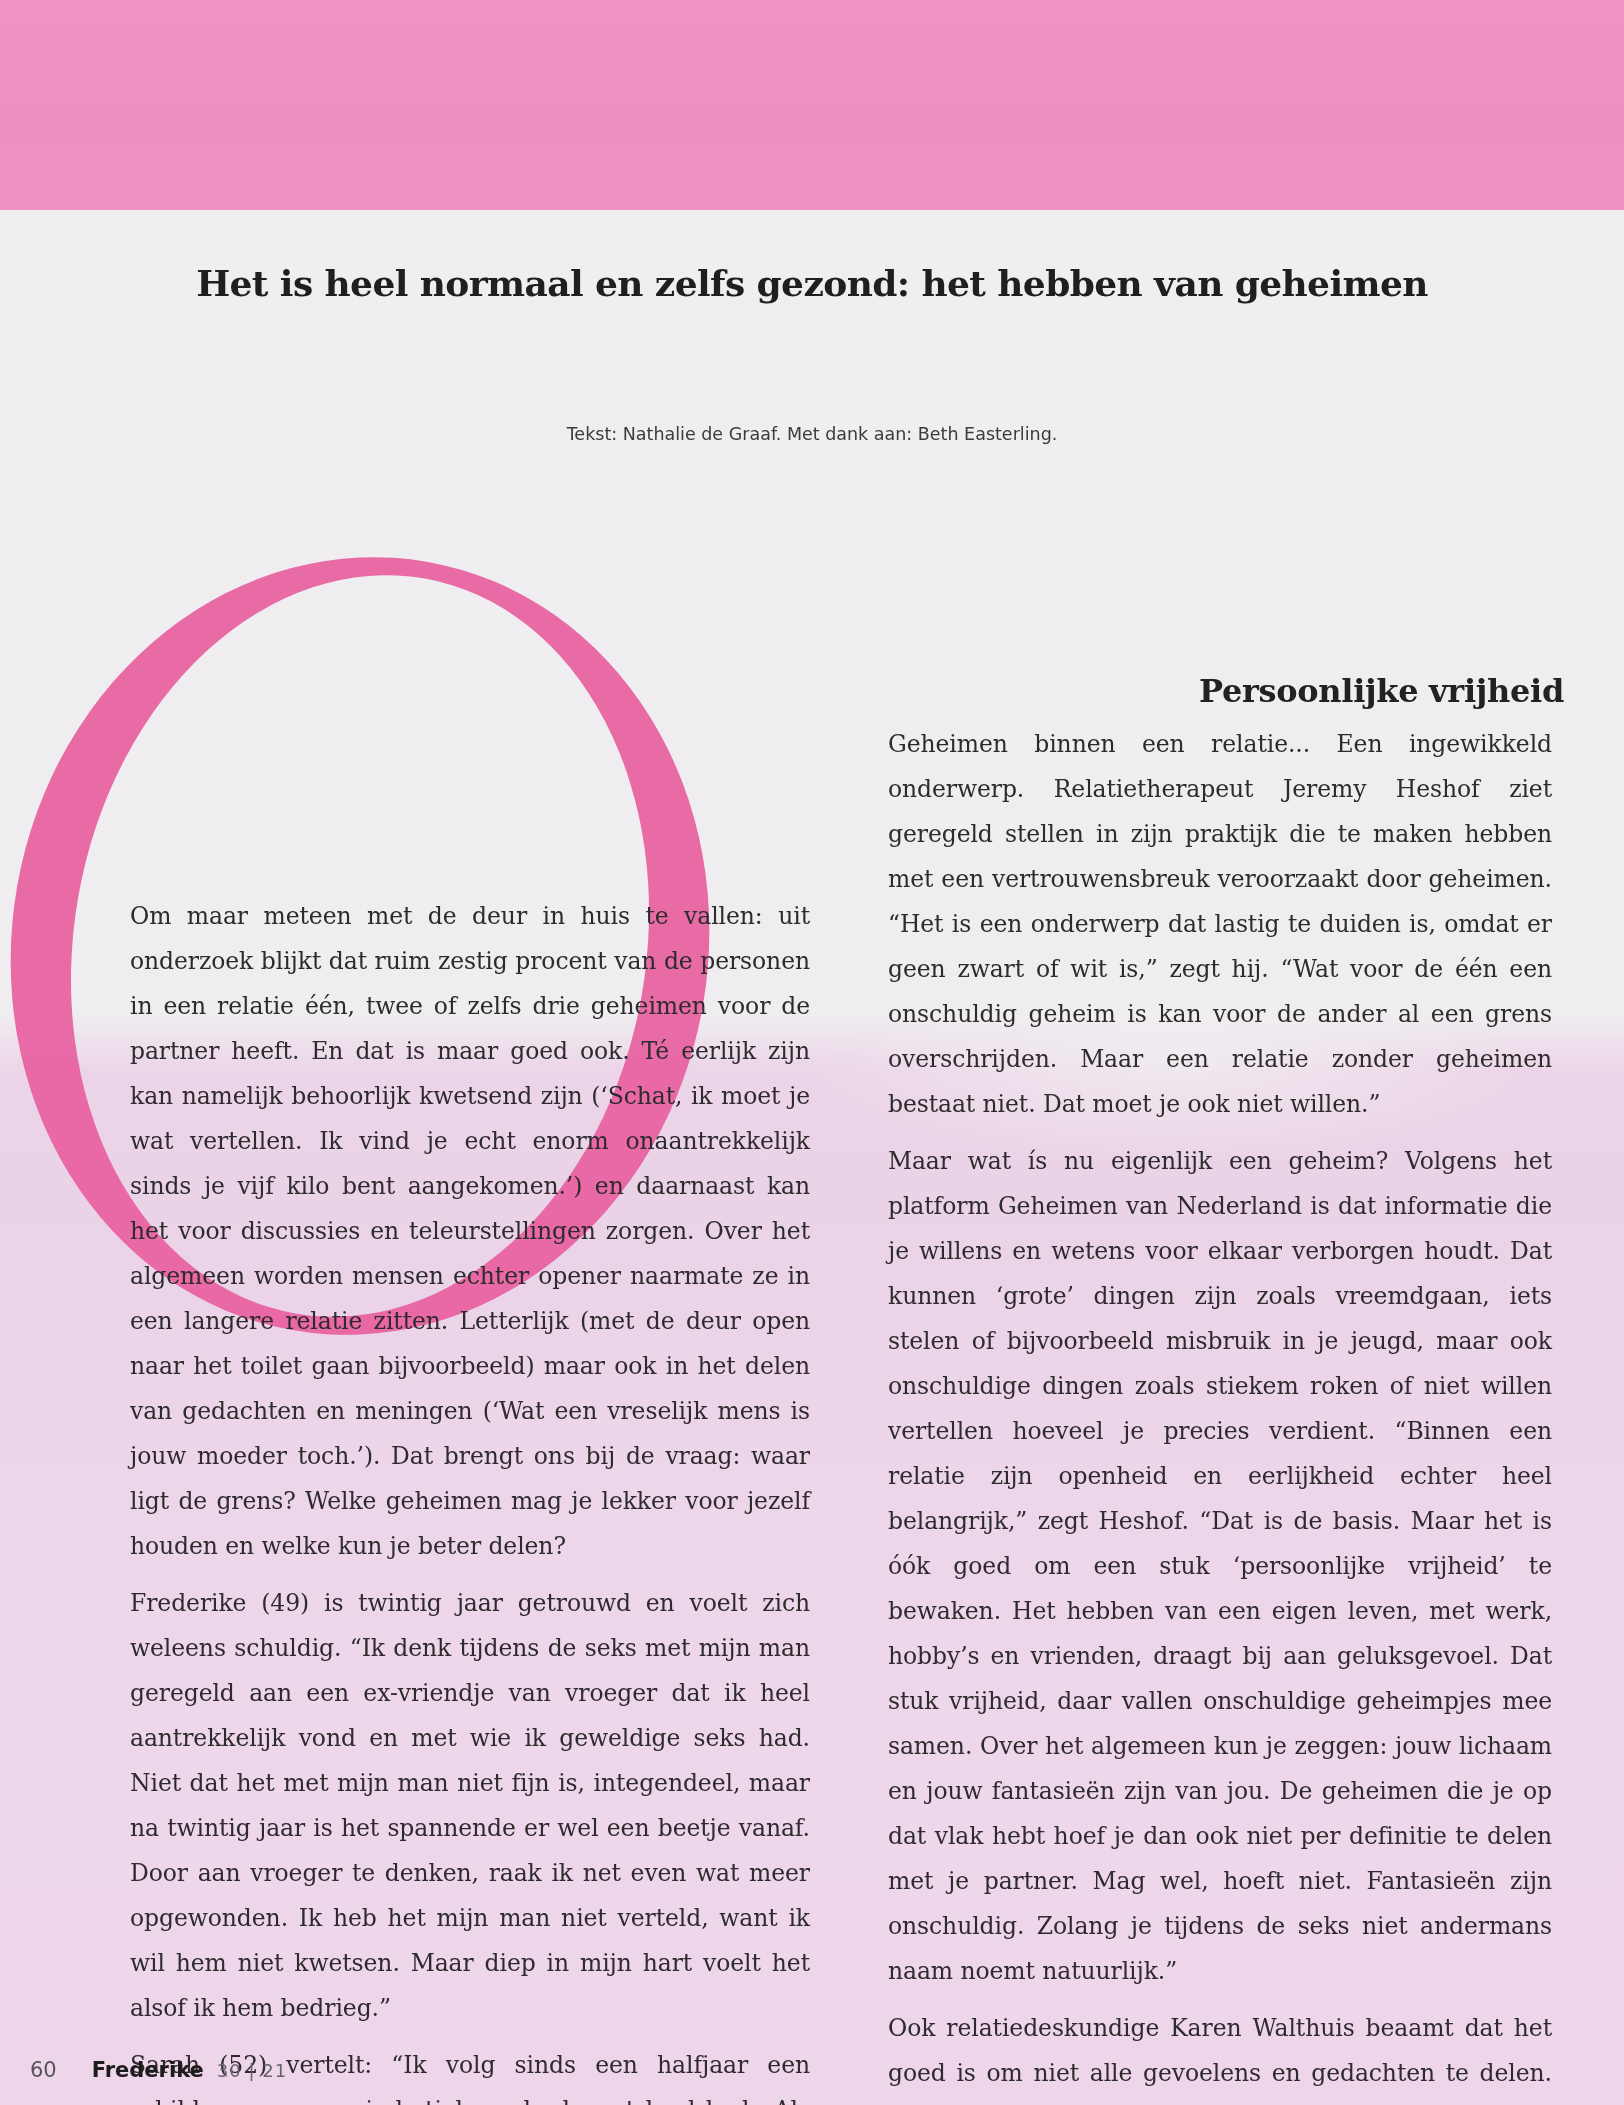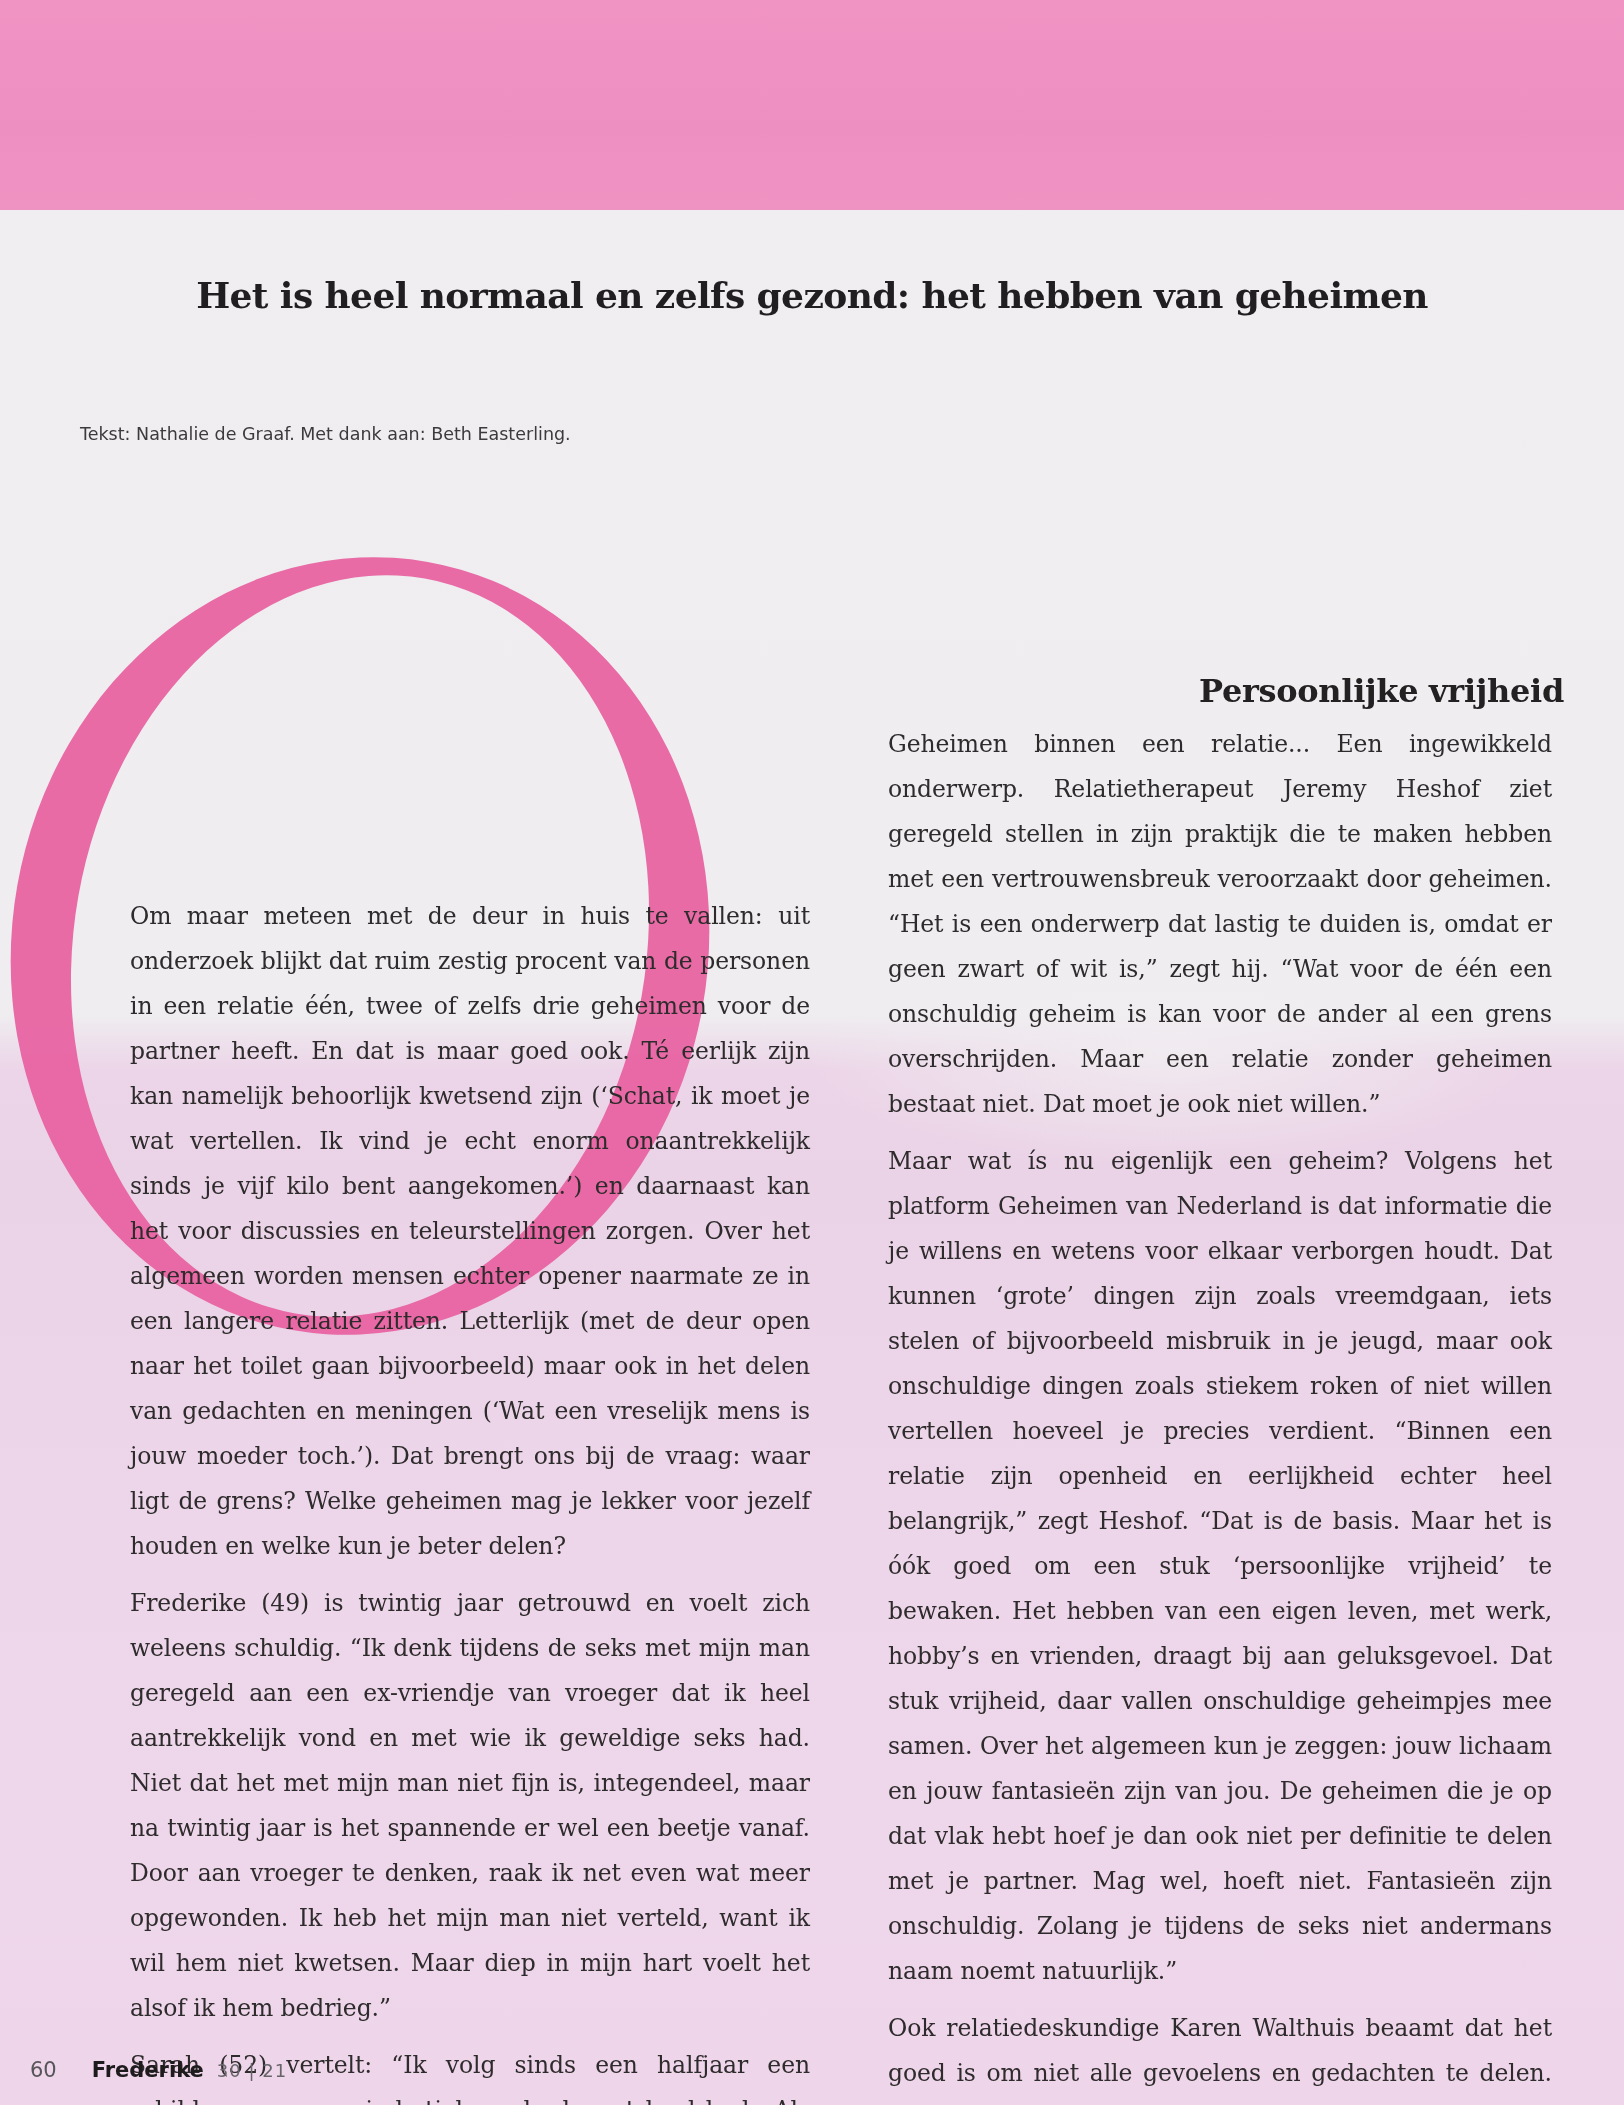--- a/index.html
+++ b/index.html
@@ -15,29 +15,30 @@
         #ecd5e8 50.8%, #ead3e6 56%,
         #edd6e9 72%, #efd7eb 88%, #eed5ea 100%);
     font-family:"DejaVu Serif", serif;
     color:#2e2b2c;
   }
   .topbar{
     position:absolute;left:0;top:0;width:1624px;height:210px;
     background:linear-gradient(180deg,#f094c4 0%, #ee8fc1 60%, #ef93c3 100%);
   }
   .headline{
-    position:absolute;left:80px;top:270px;width:1464px;
+    position:absolute;left:80px;top:258px;width:1464px;
     text-align:center;
     font-weight:700;
     font-size:36px;line-height:51px;
     letter-spacing:-0.6px;
     color:#201e20;
   }
   .byline{
     position:absolute;left:80px;top:424px;width:1464px;
+    text-align:center;
     font-family:"DejaVu Sans", sans-serif;
     font-size:17.5px;color:#3c3a3c;
   }
   .dropcap-svg{
     position:absolute;left:0px;top:548px;width:760px;height:800px;
     pointer-events:none;
   }
   .col{position:absolute;text-align:justify;}
   .col p{margin:12px;padding:0;font-size:23.5px;line-height:45px;letter-spacing:-0.1px;}
   .col-left{left:118px;top:882px;width:704px;}

